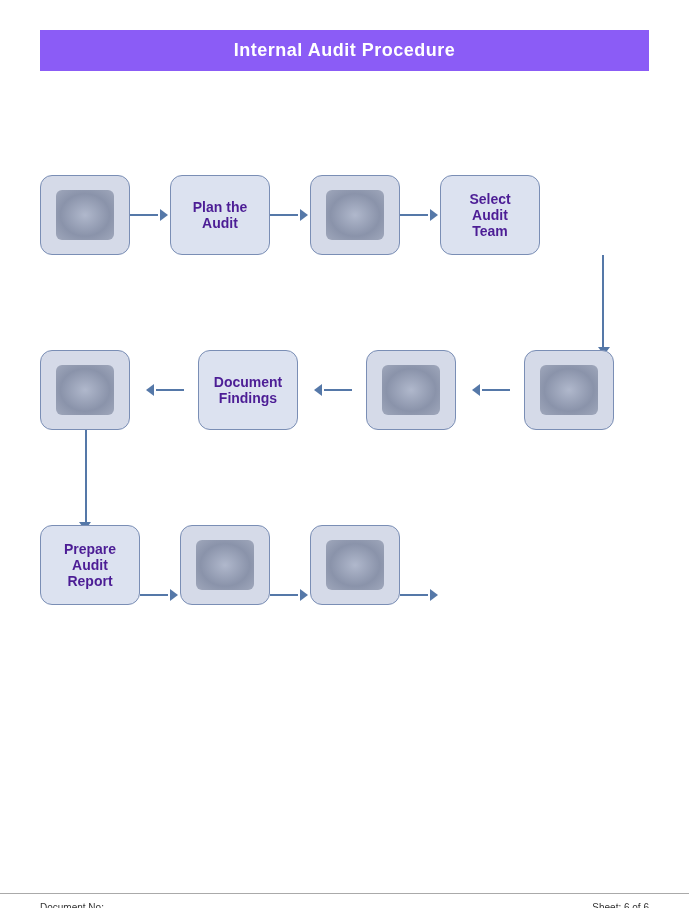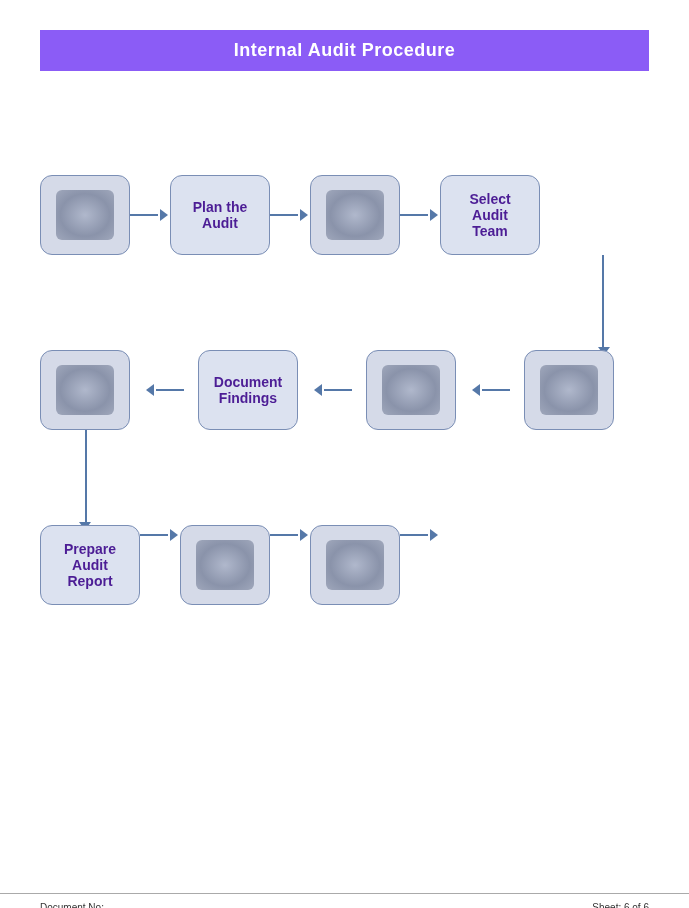--- a/index.html
+++ b/index.html
@@ -189,21 +189,21 @@
     }
 
     .row2 {
       top: 230px;
       align-items: center;
       gap: 14px;
     }
 
     .row3 {
       top: 405px;
-      align-items: flex-start;
+      align-items: flex-end;
     }
 
     
     .vert-connector-1 {
       position: absolute;
       right: 45px;
       top: 135px;
       width: 2px;
       height: 95px;
       background: #5578a8;

